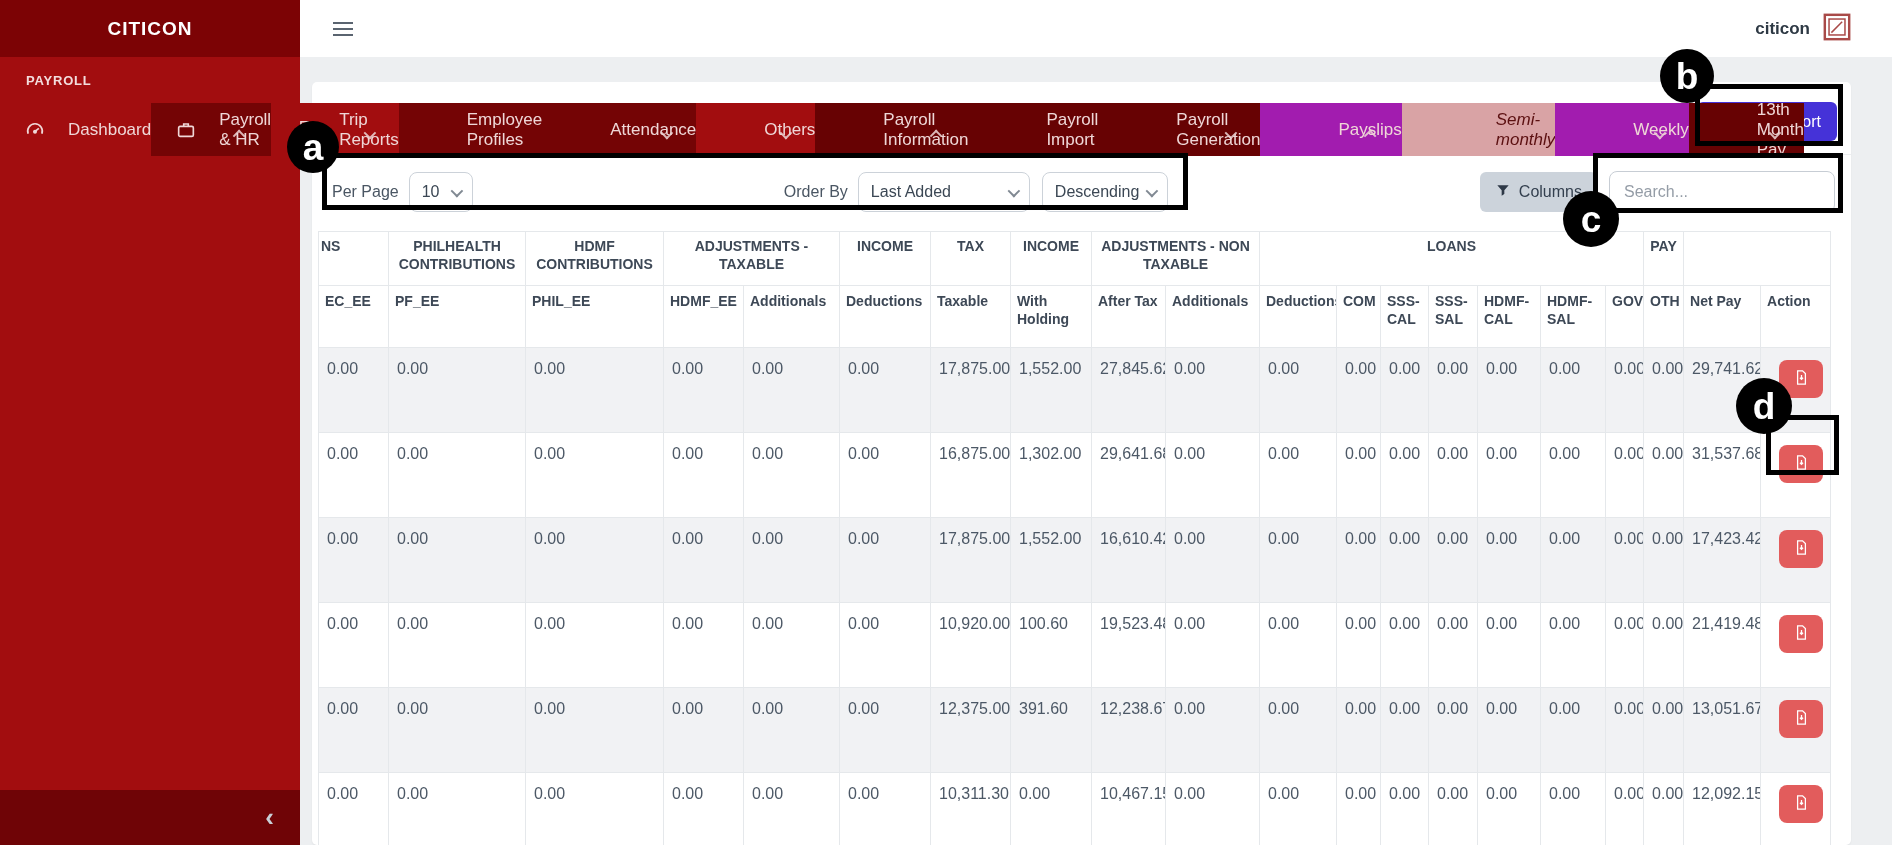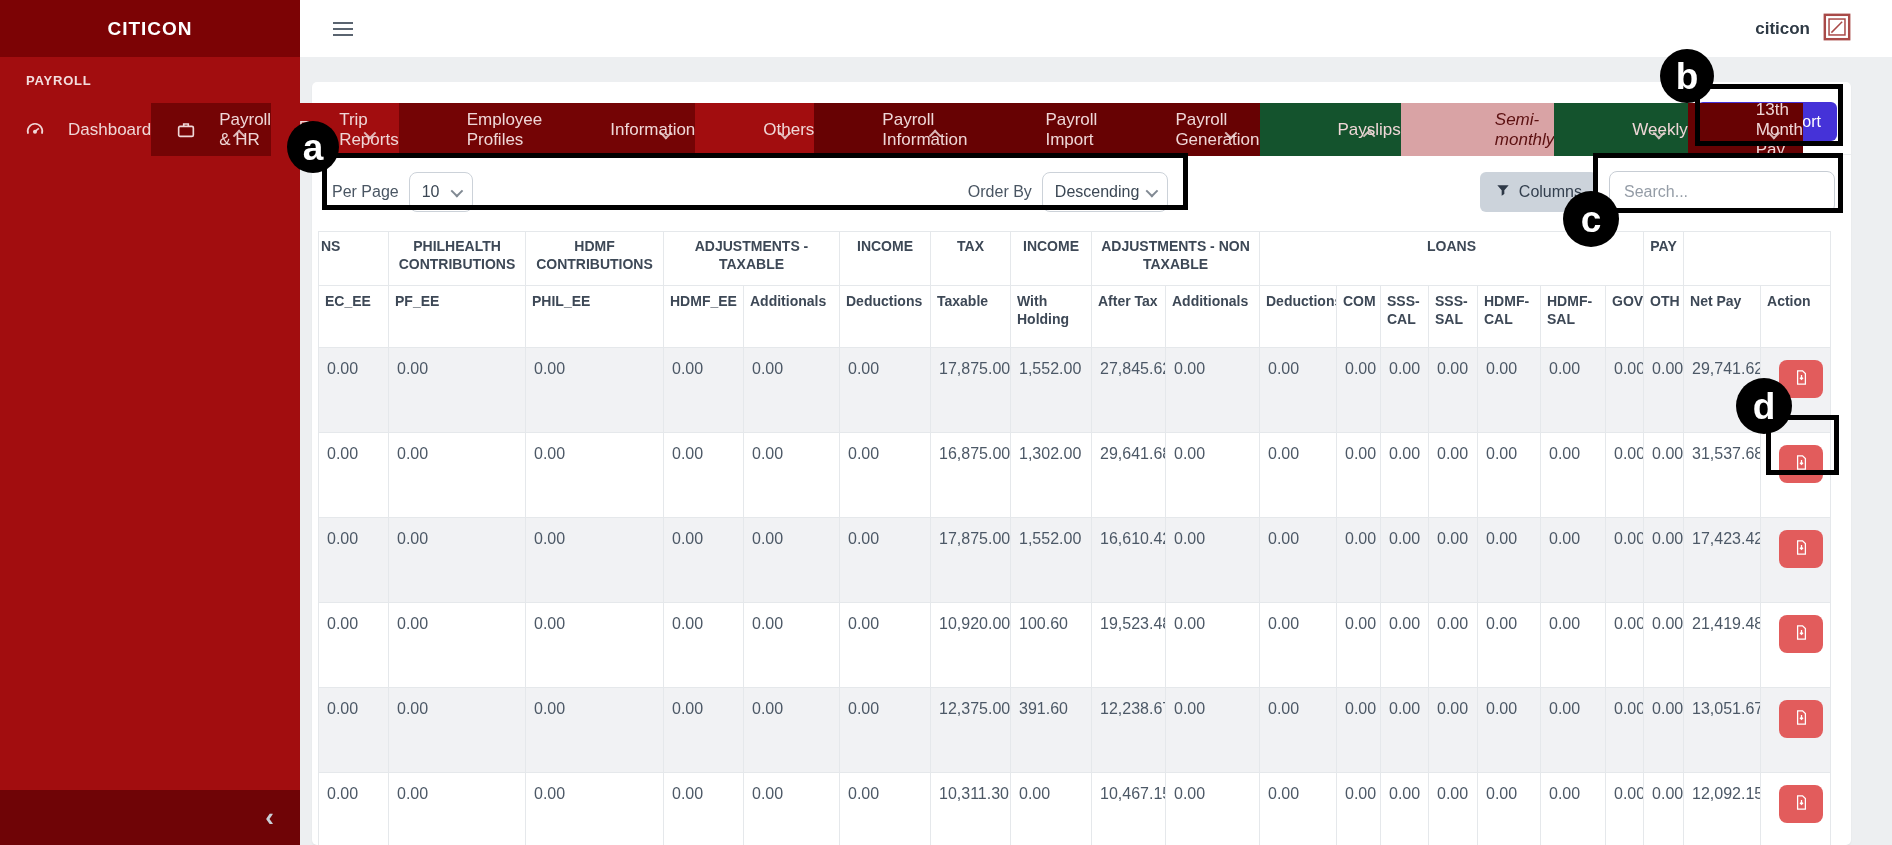--- a/index.html
+++ b/index.html
@@ -10,21 +10,21 @@
   .sidebar { width:300px; height:845px; display:flex; flex-direction:column; background:#a20d0f; flex-shrink:0; }
   .brand { height:57px; background:#7c0305; color:#ffffff; font-weight:bold; font-size:19px; letter-spacing:1px; display:flex; align-items:center; justify-content:center; }
   .sb-section { height:46px; color:#f3dcdc; font-weight:bold; font-size:13px; letter-spacing:.8px; display:flex; align-items:center; padding-left:26px; }
   .sb-nav { flex:1; display:flex; flex-direction:row; }
   .sb-item { position:relative; height:53px; display:flex; align-items:center; color:#efd7d7; font-size:17px; cursor:pointer; }
   .sb-item .sb-icon { position:absolute; left:24px; top:50%; transform:translateY(-50%); width:22px; height:22px; }
   .sb-item .sb-chev { position:absolute; right:26px; top:50%; }
   .bg-bright { background:#a20d0f; }
   .bg-dark1 { background:#740405; }
   .bg-dark2 { background:#670203; }
-  .bg-dark3 { background:#14532d; }
+  .bg-dark3 { background:#a21caf; }
   .sb-item.selected { background:#d9a3a5; color:#5c1011; }
   .sb-collapse { height:55px; background:#6f0406; display:flex; align-items:center; justify-content:flex-end; padding-right:26px; color:#c9d1d8; font-size:26px; font-weight:bold; cursor:pointer; }
   .chev { display:inline-block; width:9px; height:9px; border-right:2px solid currentColor; border-bottom:2px solid currentColor; transform:rotate(45deg) translateY(-2px); opacity:.85; }
   .chev.up { transform:rotate(-135deg) translateY(-2px); }
 
   
   .main { flex:1; display:flex; flex-direction:column; min-width:0; }
   .topbar { height:57px; background:#ffffff; display:flex; align-items:center; padding:0 40px 0 33px; }
   .burger { width:20px; cursor:pointer; }
   .burger div { height:2px; background:#5a6470; margin:4px 0; }
@@ -95,21 +95,21 @@
               <path d="M6.5 3h7.5l3.5 3.5V21h-11z"></path>
               <path d="M9.5 11.5h5M9.5 15h5"></path>
             </svg></span>
           <span>Trip Reports</span>
           <span class="sb-chev chev"></span>
         </div>
         <div class="sb-item bg-dark1" style="padding-left: 68px;">
           <span>Employee Profiles</span>
         </div>
         <div class="sb-item bg-dark1" style="padding-left: 68px;">
-          <span>Information</span>
+          <span>Attendance</span>
           <span class="sb-chev chev"></span>
         </div>
         <div class="sb-item bg-bright" style="padding-left: 68px;">
           <span>Others</span>
           <span class="sb-chev chev"></span>
         </div>
         <div class="sb-item bg-dark2" style="padding-left: 68px;">
           <span>Payroll Information</span>
           <span class="sb-chev chev up"></span>
         </div>
@@ -178,20 +178,24 @@
 
         <div class="controls">
           <span class="ctl-label">Per Page</span>
           <div class="sel sel-pp">
             <span>10</span>
             <span class="chev"></span>
           </div>
 
           <div class="order-group">
             <span class="ctl-label">Order By</span>
+            <div class="sel sel-field">
+              <span>Last Added</span>
+              <span class="chev"></span>
+            </div>
             <div class="sel sel-dir">
               <span>Descending</span>
               <span class="chev"></span>
             </div>
           </div>
 
           <button class="cols-btn">
             <span>
               <svg width="16" height="16" viewBox="0 0 24 24">
                   <path d="M3.5 5h17l-6.5 7.5V18l-4 2.5v-8z" fill="#2e3947"></path>

